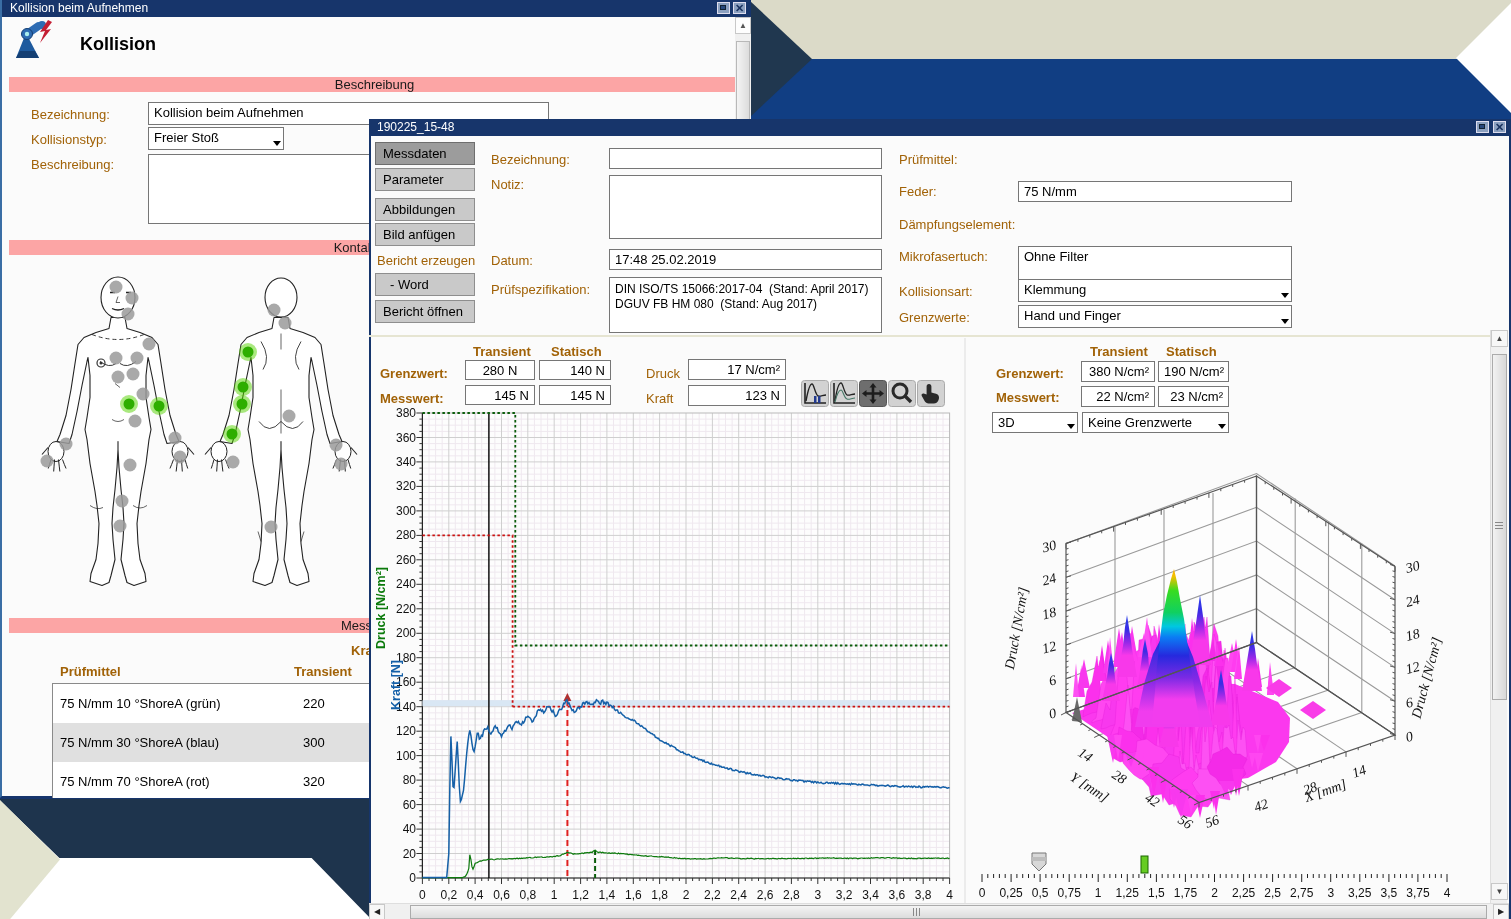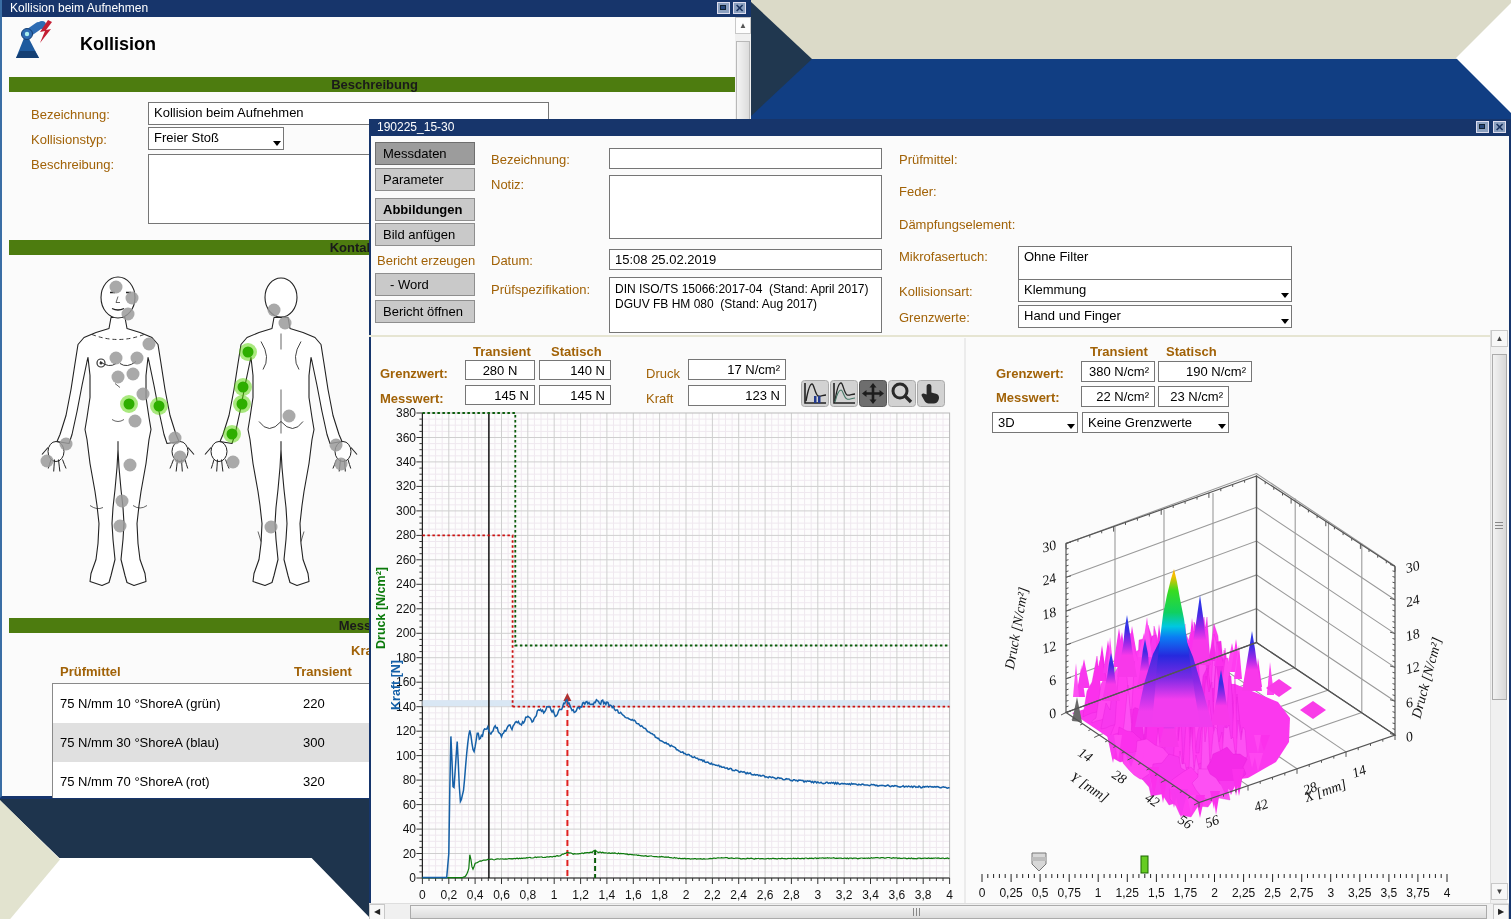--- a/index.html
+++ b/index.html
@@ -1,18 +1,18 @@
 <!DOCTYPE html>
 <html><head><meta charset="utf-8"><style>
 *{margin:0;padding:0;box-sizing:border-box}
 html,body{width:1511px;height:919px;overflow:hidden;font-family:"Liberation Sans",sans-serif;background:#fff;position:relative}
 .abs{position:absolute}
 .lbl{position:absolute;font-size:13px;color:#a16207;white-space:nowrap}
 .inp{position:absolute;background:#fff;border:1px solid #767676;font-size:13px;color:#000;padding:2px 5px;white-space:nowrap;overflow:hidden}
-.hdrbar{position:absolute;background:#4d7c0f;font-size:13px;font-weight:bold;color:#1a1a1a;text-align:center;line-height:15px}
+.hdrbar{position:absolute;background:#fca5a5;font-size:13px;font-weight:normal;color:#1a1a1a;text-align:center;line-height:15px}
 .btn{position:absolute;background:#c9c9c9;border:1px solid #8e8e8e;font-size:13px;color:#000;text-align:left;padding:3px 0 0 7px}
 .bold{font-weight:bold}
 .combo-arrow{position:absolute;right:2px;bottom:3px;width:0;height:0;border-left:4px solid transparent;border-right:4px solid transparent;border-top:5px solid #000}
 </style></head><body>
 
 <div class="abs" style="left:749px;top:0;width:762px;height:59px;background:#dbdac8"></div>
 <div class="abs" style="left:749px;top:59px;width:762px;height:79px;background:#113e83"></div>
 <div class="abs" style="left:1456px;top:3px;width:55px;height:110px;background:#fff;clip-path:polygon(0 50%,100% 0,100% 100%)"></div>
 <div class="abs" style="left:749px;top:0;width:63px;height:118px;background:#20374f;clip-path:polygon(0 0,100% 50%,0 100%)"></div>
 <div class="abs" style="left:0;top:798px;width:371px;height:121px;background:#fff"></div>
@@ -152,47 +152,48 @@
       <circle cx="99" cy="363" r="1.5" fill="#333"></circle>
     </svg>
 
 <div class="abs" style="left:733px;top:17px;width:16px;height:781px;background:#f0f0f0">
  <div class="abs" style="left:0;top:0;width:16px;height:17px;background:#fdfdfd;border:1px solid #c8c8c8;text-align:center;font-size:8px;color:#555;line-height:15px">▲</div>
  <div class="abs" style="left:1px;top:24px;width:14px;height:90px;background:linear-gradient(90deg,#f4f4f4,#dcdcdc);border:1px solid #b8b8b8"></div>
 </div>
 </div>
 <div class="abs" style="left:369px;top:119px;width:1142px;height:800px;background:#fbfbfb;box-shadow:inset 0 0 0 2px #16356c">
 <div class="abs" style="left:0px;top:0px;width:1142px;height:17px;background:#17356b">
-<span style="position:absolute;left:8px;top:1px;color:#fff;font-size:12px">190225_15-30</span>
+<span style="position:absolute;left:8px;top:1px;color:#fff;font-size:12px">190225_15-48</span>
 <span class="abs" style="left:1107px;top:2px;width:13px;height:12px;background:#8ba0c0;border:1px solid #dde">
         <span class="abs" style="left:2px;top:2px;width:6px;height:5px;background:#26477c;border:1px solid #123"></span>
       </span>
 <span class="abs" style="left:1124px;top:2px;width:13px;height:12px;background:#8ba0c0;border:1px solid #dde;color:#17305e;font-size:11px;font-weight:bold;text-align:center;line-height:11px">✕</span>
 </div>
 <div class="btn" style="left:6px;top:23px;width:100px;height:23px;background:#9c9c9c;border:1px solid #6e6e6e">Messdaten</div>
 <div class="btn" style="left:6px;top:49px;width:100px;height:23px;">Parameter</div>
-<div class="btn" style="left:6px;top:79px;width:100px;height:23px;font-weight:bold;">Abbildungen</div>
+<div class="btn" style="left:6px;top:79px;width:100px;height:23px;">Abbildungen</div>
 <div class="btn" style="left:6px;top:104px;width:100px;height:23px;">Bild anfügen</div>
 <div class="btn" style="left:6px;top:154px;width:100px;height:23px;padding-left:14px;">- Word</div>
 <div class="btn" style="left:6px;top:181px;width:100px;height:23px;">Bericht öffnen</div>
 <div class="lbl" style="left:8px;top:134px">Bericht erzeugen</div>
 <div class="lbl" style="left:122px;top:33px">Bezeichnung:</div>
 <div class="lbl" style="left:122px;top:58px">Notiz:</div>
 <div class="lbl" style="left:122px;top:134px">Datum:</div>
 <div class="lbl" style="left:122px;top:163px">Prüfspezifikation:</div>
 <div class="inp" style="left:240px;top:29px;width:273px;height:21px"></div>
 <div class="inp" style="left:240px;top:56px;width:273px;height:64px"></div>
-<div class="inp" style="left:240px;top:130px;width:273px;height:21px">15:08 25.02.2019</div>
+<div class="inp" style="left:240px;top:130px;width:273px;height:21px">17:48 25.02.2019</div>
 <div class="inp" style="left:240px;top:158px;width:273px;height:56px;font-size:12px;line-height:15px;padding-top:4px">DIN ISO/TS 15066:2017-04&nbsp;&nbsp;(Stand: April 2017)<br>DGUV FB HM 080&nbsp;&nbsp;(Stand: Aug 2017)</div>
 <div class="lbl" style="left:530px;top:33px">Prüfmittel:</div>
 <div class="lbl" style="left:530px;top:65px">Feder:</div>
 <div class="lbl" style="left:530px;top:98px">Dämpfungselement:</div>
 <div class="lbl" style="left:530px;top:130px">Mikrofasertuch:</div>
 <div class="lbl" style="left:530px;top:165px">Kollisionsart:</div>
 <div class="lbl" style="left:530px;top:191px">Grenzwerte:</div>
+<div class="inp" style="left:649px;top:62px;width:274px;height:21px">75 N/mm</div>
 <div class="inp" style="left:649px;top:127px;width:274px;height:38px">Ohne Filter</div>
 <div class="inp" style="left:649px;top:160px;width:274px;height:23px">Klemmung<span class="combo-arrow"></span></div>
 <div class="inp" style="left:649px;top:186px;width:274px;height:23px">Hand und Finger<span class="combo-arrow"></span></div>
 <div class="abs" style="left:0px;top:216px;width:1124px;height:2px;background:#e6e5d2"></div>
 <div class="abs" style="left:595px;top:219px;width:2px;height:565px;background:#ececec"></div>
 <div class="lbl bold" style="left:104px;top:225px">Transient</div>
 <div class="lbl bold" style="left:182px;top:225px">Statisch</div>
 <div class="lbl bold" style="left:11px;top:247px">Grenzwert:</div>
 <div class="lbl bold" style="left:11px;top:272px">Messwert:</div>
 <div class="inp" style="left:96px;top:241px;width:70px;height:20px;text-align:center">280 N</div>
@@ -613,21 +614,21 @@
 <line x1="226.1" y1="443" x2="226.1" y2="471" stroke="#0a5c0a" stroke-width="2" stroke-dasharray="5,3"></line>
 <polyline points="53.4,470.6 54.5,470.6 55.5,470.6 56.6,470.6 57.6,470.6 58.7,470.6 59.7,470.6 60.8,470.6 61.8,470.6 62.9,470.6 63.9,470.6 65.0,470.6 66.1,470.6 67.1,470.6 68.2,470.6 69.2,470.6 70.3,470.6 71.3,470.6 72.4,470.6 73.4,470.6 74.5,470.6 75.5,470.6 76.6,470.6 77.7,470.6 78.7,470.6 79.8,470.6 80.8,470.6 81.9,470.6 82.9,470.6 84.0,470.6 85.0,470.6 86.1,470.6 87.1,470.6 88.2,470.6 89.2,470.6 90.3,470.6 91.4,470.6 92.4,470.6 93.5,470.5 94.5,470.2 95.6,469.9 96.6,469.0 97.7,467.1 98.7,465.1 99.8,461.5 100.8,447.7 101.9,452.4 103.0,459.9 104.0,462.2 105.1,459.6 106.1,456.5 107.2,455.8 108.2,455.6 109.3,455.1 110.3,454.2 111.4,453.9 112.4,454.1 113.5,453.5 114.6,453.2 115.6,453.1 116.7,453.2 117.7,452.9 118.8,452.4 119.8,452.5 120.9,452.4 121.9,452.2 123.0,452.2 124.0,452.5 125.1,452.8 126.2,452.5 127.2,452.1 128.3,451.9 129.3,451.8 130.4,452.2 131.4,451.9 132.5,452.0 133.5,451.9 134.6,452.2 135.6,452.1 136.7,451.9 137.8,452.2 138.8,451.9 139.9,451.5 140.9,451.7 142.0,451.9 143.0,451.6 144.1,451.8 145.1,451.3 146.2,451.8 147.2,451.4 148.3,451.2 149.4,451.7 150.4,451.1 151.5,451.5 152.5,451.1 153.6,451.4 154.6,451.1 155.7,451.2 156.7,451.1 157.8,450.6 158.8,450.9 159.9,450.5 160.9,450.4 162.0,450.9 163.1,451.0 164.1,451.0 165.2,450.5 166.2,450.0 167.3,450.5 168.3,450.2 169.4,450.1 170.4,450.1 171.5,450.0 172.5,449.8 173.6,450.4 174.7,450.5 175.7,450.3 176.8,450.3 177.8,449.8 178.9,449.8 179.9,450.1 181.0,449.6 182.0,449.5 183.1,450.0 184.1,449.5 185.2,449.4 186.3,449.7 187.3,448.9 188.4,448.6 189.4,449.1 190.5,449.0 191.5,448.6 192.6,447.8 193.6,447.1 194.7,447.1 195.7,446.3 196.8,446.4 197.9,445.4 198.9,445.3 200.0,446.1 201.0,445.8 202.1,446.0 203.1,446.5 204.2,447.2 205.2,446.7 206.3,446.8 207.3,447.0 208.4,446.9 209.5,446.8 210.5,446.6 211.6,446.7 212.6,446.1 213.7,446.1 214.7,446.6 215.8,445.7 216.8,445.9 217.9,445.7 218.9,445.6 220.0,445.8 221.0,445.4 222.1,445.1 223.2,445.5 224.2,444.3 225.3,443.6 226.3,443.1 227.4,444.1 228.4,444.9 229.5,445.6 230.5,445.1 231.6,445.2 232.6,445.9 233.7,445.3 234.8,445.9 235.8,445.8 236.9,445.8 237.9,446.0 239.0,446.4 240.0,445.7 241.1,446.3 242.1,446.4 243.2,445.9 244.2,446.3 245.3,445.9 246.4,446.1 247.4,446.5 248.5,446.8 249.5,446.1 250.6,446.9 251.6,446.4 252.7,446.7 253.7,446.5 254.8,446.7 255.8,446.8 256.9,447.1 258.0,446.9 259.0,447.6 260.1,447.6 261.1,447.3 262.2,447.7 263.2,447.6 264.3,447.8 265.3,447.8 266.4,448.0 267.4,447.8 268.5,448.3 269.6,448.1 270.6,448.5 271.7,448.6 272.7,448.9 273.8,448.9 274.8,449.1 275.9,448.8 276.9,448.7 278.0,449.3 279.0,449.3 280.1,449.1 281.2,449.0 282.2,448.8 283.3,449.2 284.3,449.5 285.4,449.7 286.4,449.7 287.5,449.7 288.5,449.8 289.6,450.0 290.6,449.6 291.7,449.9 292.7,449.4 293.8,449.8 294.9,449.8 295.9,450.4 297.0,449.9 298.0,450.3 299.1,450.0 300.1,450.4 301.2,450.6 302.2,450.7 303.3,451.0 304.3,451.2 305.4,450.5 306.5,451.0 307.5,450.8 308.6,451.2 309.6,451.6 310.7,451.1 311.7,451.7 312.8,451.7 313.8,451.4 314.9,451.7 315.9,451.2 317.0,452.0 318.1,451.5 319.1,451.6 320.2,451.5 321.2,452.0 322.3,451.8 323.3,451.9 324.4,451.9 325.4,451.6 326.5,451.5 327.5,452.1 328.6,451.9 329.7,451.9 330.7,451.8 331.8,451.6 332.8,452.2 333.9,452.1 334.9,451.7 336.0,452.1 337.0,452.0 338.1,452.0 339.1,452.0 340.2,451.6 341.3,451.4 342.3,451.6 343.4,451.7 344.4,451.2 345.5,451.1 346.5,451.3 347.6,451.1 348.6,450.8 349.7,450.9 350.7,451.0 351.8,450.9 352.8,450.6 353.9,451.0 355.0,450.8 356.0,450.7 357.1,450.5 358.1,450.6 359.2,451.3 360.2,451.3 361.3,451.2 362.3,450.9 363.4,451.1 364.4,451.4 365.5,451.5 366.6,451.1 367.6,451.2 368.7,451.0 369.7,451.4 370.8,451.4 371.8,451.8 372.9,451.9 373.9,451.6 375.0,451.7 376.0,451.8 377.1,451.9 378.2,451.2 379.2,451.3 380.3,451.6 381.3,451.3 382.4,451.2 383.4,451.5 384.5,451.9 385.5,452.1 386.6,451.4 387.6,451.7 388.7,451.5 389.8,451.3 390.8,451.9 391.9,451.6 392.9,451.6 394.0,451.7 395.0,452.0 396.1,451.8 397.1,451.8 398.2,451.5 399.2,451.4 400.3,451.8 401.4,451.5 402.4,451.8 403.5,451.3 404.5,451.4 405.6,451.6 406.6,451.7 407.7,451.8 408.7,451.8 409.8,451.3 410.8,451.7 411.9,451.6 413.0,451.2 414.0,451.5 415.1,451.6 416.1,451.7 417.2,451.9 418.2,451.7 419.3,451.4 420.3,451.5 421.4,451.3 422.4,451.8 423.5,451.5 424.5,451.2 425.6,451.6 426.7,451.3 427.7,451.8 428.8,451.1 429.8,451.4 430.9,451.7 431.9,451.7 433.0,451.4 434.0,451.4 435.1,451.8 436.1,451.0 437.2,451.0 438.3,451.4 439.3,451.7 440.4,451.1 441.4,451.3 442.5,451.1 443.5,451.3 444.6,451.5 445.6,451.0 446.7,450.9 447.7,451.5 448.8,451.2 449.9,451.3 450.9,450.8 452.0,451.2 453.0,450.9 454.1,450.9 455.1,451.3 456.2,450.9 457.2,451.2 458.3,450.7 459.3,451.1 460.4,450.8 461.5,451.2 462.5,451.2 463.6,451.0 464.6,450.7 465.7,451.1 466.7,451.4 467.8,451.1 468.8,451.3 469.9,451.1 470.9,451.1 472.0,451.2 473.1,451.4 474.1,451.5 475.2,451.1 476.2,451.2 477.3,451.5 478.3,451.0 479.4,451.7 480.4,451.1 481.5,451.1 482.5,451.1 483.6,451.5 484.6,451.2 485.7,451.1 486.8,451.0 487.8,451.4 488.9,451.8 489.9,451.4 491.0,451.3 492.0,451.0 493.1,451.0 494.1,451.3 495.2,451.2 496.2,451.3 497.3,451.0 498.4,451.3 499.4,451.0 500.5,451.4 501.5,451.1 502.6,450.7 503.6,451.2 504.7,450.9 505.7,450.9 506.8,450.7 507.8,450.7 508.9,450.6 510.0,451.0 511.0,451.1 512.1,450.7 513.1,450.6 514.2,450.5 515.2,451.2 516.3,451.2 517.3,450.8 518.4,450.5 519.4,450.5 520.5,450.7 521.6,451.0 522.6,451.3 523.7,450.9 524.7,450.7 525.8,451.1 526.8,450.9 527.9,450.8 528.9,451.5 530.0,450.9 531.0,451.4 532.1,451.3 533.2,451.5 534.2,451.2 535.3,451.2 536.3,451.1 537.4,451.6 538.4,451.7 539.5,451.1 540.5,451.3 541.6,451.6 542.6,451.0 543.7,451.7 544.8,451.4 545.8,451.6 546.9,451.6 547.9,451.8 549.0,451.1 550.0,451.0 551.1,451.1 552.1,451.6 553.2,451.3 554.2,451.4 555.3,451.2 556.3,451.1 557.4,451.3 558.5,451.4 559.5,450.9 560.6,451.4 561.6,451.3 562.7,451.2 563.7,451.4 564.8,451.2 565.8,451.2 566.9,450.8 567.9,451.4 569.0,450.9 570.1,451.2 571.1,451.5 572.2,451.3 573.2,451.2 574.3,451.1 575.3,451.7 576.4,451.3 577.4,451.4 578.5,451.0 579.5,451.6 580.6,451.2" fill="none" stroke="#0d7a0d" stroke-width="1.2"></polyline>
 <polyline points="53.4,470.4 54.5,470.4 55.5,470.4 56.6,470.4 57.6,470.4 58.7,470.4 59.7,470.4 60.8,470.4 61.8,470.4 62.9,470.4 63.9,470.4 65.0,470.4 66.1,470.4 67.1,470.4 68.2,470.4 69.2,470.4 70.3,470.4 71.3,470.4 72.4,470.4 73.4,470.4 74.5,470.4 75.5,470.4 76.6,470.4 77.7,470.4 78.7,459.3 79.8,446.5 80.8,382.6 81.9,329.4 82.9,351.9 84.0,379.6 85.0,380.4 86.1,364.8 87.1,349.6 88.2,334.6 89.2,354.1 90.3,379.2 91.4,394.4 92.4,392.4 93.5,387.7 94.5,383.5 95.6,371.9 96.6,359.1 97.7,346.5 98.7,336.9 99.8,328.0 100.8,323.3 101.9,328.5 103.0,336.6 104.0,342.4 105.1,344.5 106.1,339.9 107.2,333.2 108.2,326.2 109.3,326.3 110.3,332.1 111.4,331.2 112.4,328.3 113.5,329.1 114.6,323.6 115.6,321.9 116.7,322.3 117.7,322.1 118.8,319.8 119.8,323.7 120.9,326.0 121.9,327.0 123.0,325.0 124.0,324.0 125.1,320.3 126.2,318.7 127.2,321.0 128.3,320.7 129.3,324.9 130.4,326.2 131.4,327.0 132.5,329.8 133.5,326.9 134.6,326.1 135.6,323.6 136.7,324.2 137.8,321.6 138.8,319.4 139.9,318.2 140.9,317.9 142.0,320.8 143.0,322.6 144.1,318.9 145.1,317.7 146.2,315.4 147.2,314.6 148.3,315.7 149.4,314.4 150.4,316.8 151.5,317.1 152.5,317.9 153.6,314.7 154.6,315.9 155.7,313.9 156.7,310.2 157.8,310.2 158.8,309.3 159.9,310.1 160.9,310.7 162.0,312.3 163.1,315.0 164.1,314.2 165.2,311.4 166.2,310.0 167.3,308.6 168.3,304.1 169.4,302.7 170.4,303.3 171.5,302.3 172.5,304.3 173.6,303.2 174.7,306.0 175.7,304.8 176.8,302.9 177.8,299.7 178.9,299.7 179.9,299.8 181.0,299.8 182.0,303.1 183.1,305.1 184.1,303.4 185.2,306.6 186.3,309.5 187.3,309.0 188.4,307.5 189.4,304.2 190.5,302.2 191.5,302.4 192.6,302.5 193.6,299.9 194.7,296.2 195.7,296.7 196.8,293.7 197.9,292.8 198.9,296.6 200.0,296.1 201.0,298.6 202.1,301.4 203.1,303.5 204.2,302.7 205.2,305.4 206.3,304.8 207.3,303.8 208.4,300.8 209.5,300.2 210.5,301.6 211.6,299.7 212.6,300.0 213.7,296.1 214.7,295.5 215.8,297.0 216.8,295.1 217.9,294.5 218.9,296.9 220.0,295.5 221.0,297.3 222.1,297.4 223.2,297.0 224.2,297.8 225.3,295.2 226.3,295.6 227.4,292.7 228.4,293.6 229.5,294.4 230.5,296.6 231.6,297.3 232.6,293.7 233.7,293.1 234.8,296.7 235.8,295.4 236.9,297.4 237.9,295.0 239.0,295.6 240.0,298.8 241.1,298.1 242.1,298.5 243.2,300.6 244.2,299.2 245.3,301.9 246.4,303.6 247.4,303.1 248.5,303.1 249.5,305.9 250.6,306.2 251.6,305.3 252.7,306.7 253.7,307.9 254.8,308.5 255.8,310.0 256.9,310.6 258.0,311.1 259.0,311.0 260.1,312.0 261.1,312.4 262.2,313.1 263.2,312.5 264.3,313.6 265.3,313.2 266.4,314.1 267.4,316.2 268.5,316.7 269.6,316.8 270.6,318.3 271.7,319.3 272.7,318.7 273.8,320.1 274.8,321.0 275.9,321.3 276.9,322.0 278.0,323.9 279.0,324.8 280.1,325.0 281.2,325.8 282.2,326.5 283.3,326.8 284.3,327.7 285.4,328.0 286.4,330.3 287.5,330.5 288.5,331.4 289.6,331.3 290.6,333.2 291.7,333.8 292.7,334.0 293.8,334.6 294.9,335.5 295.9,336.1 297.0,335.5 298.0,336.9 299.1,336.8 300.1,337.9 301.2,339.4 302.2,338.3 303.3,339.2 304.3,339.6 305.4,340.2 306.5,340.9 307.5,342.7 308.6,342.7 309.6,343.8 310.7,344.1 311.7,345.2 312.8,345.3 313.8,344.8 314.9,346.6 315.9,346.3 317.0,347.5 318.1,347.9 319.1,347.4 320.2,347.7 321.2,348.9 322.3,349.0 323.3,350.3 324.4,350.5 325.4,349.7 326.5,350.8 327.5,351.3 328.6,351.3 329.7,352.9 330.7,352.4 331.8,352.9 332.8,352.7 333.9,354.3 334.9,353.3 336.0,355.2 337.0,355.4 338.1,355.1 339.1,355.3 340.2,356.5 341.3,357.1 342.3,356.1 343.4,357.6 344.4,357.3 345.5,357.6 346.5,358.2 347.6,358.2 348.6,358.6 349.7,358.2 350.7,359.8 351.8,359.2 352.8,360.3 353.9,360.3 355.0,360.1 356.0,361.1 357.1,361.3 358.1,360.9 359.2,362.3 360.2,362.0 361.3,361.3 362.3,361.6 363.4,363.5 364.4,363.6 365.5,363.8 366.6,362.9 367.6,363.3 368.7,363.6 369.7,364.8 370.8,365.3 371.8,364.4 372.9,364.8 373.9,365.1 375.0,364.7 376.0,365.5 377.1,366.8 378.2,365.6 379.2,366.6 380.3,366.2 381.3,365.9 382.4,367.5 383.4,367.7 384.5,368.0 385.5,367.4 386.6,368.1 387.6,367.7 388.7,367.7 389.8,368.8 390.8,368.2 391.9,369.1 392.9,368.9 394.0,368.3 395.0,368.6 396.1,370.1 397.1,369.7 398.2,370.1 399.2,370.7 400.3,369.6 401.4,369.9 402.4,370.7 403.5,370.0 404.5,370.5 405.6,370.9 406.6,371.7 407.7,371.8 408.7,370.5 409.8,370.7 410.8,371.4 411.9,371.1 413.0,371.6 414.0,372.5 415.1,372.7 416.1,372.6 417.2,371.7 418.2,372.0 419.3,372.0 420.3,372.1 421.4,373.5 422.4,373.5 423.5,373.9 424.5,372.8 425.6,372.7 426.7,373.7 427.7,373.4 428.8,374.3 429.8,373.1 430.9,373.3 431.9,373.2 433.0,373.6 434.0,373.5 435.1,375.1 436.1,374.0 437.2,374.8 438.3,373.8 439.3,374.2 440.4,374.1 441.4,374.3 442.5,375.4 443.5,374.6 444.6,375.8 445.6,374.6 446.7,374.7 447.7,375.9 448.8,375.0 449.9,375.7 450.9,376.0 452.0,375.2 453.0,376.2 454.1,376.6 455.1,376.4 456.2,376.2 457.2,375.3 458.3,375.2 459.3,376.4 460.4,375.8 461.5,376.3 462.5,375.4 463.6,376.2 464.6,375.5 465.7,377.0 466.7,375.6 467.8,377.0 468.8,375.7 469.9,376.9 470.9,377.3 472.0,376.7 473.1,376.3 474.1,377.0 475.2,376.6 476.2,376.8 477.3,377.1 478.3,376.8 479.4,377.4 480.4,376.7 481.5,377.9 482.5,376.4 483.6,377.1 484.6,376.8 485.7,376.9 486.8,377.0 487.8,377.6 488.9,378.1 489.9,377.2 491.0,377.8 492.0,377.9 493.1,377.0 494.1,377.3 495.2,378.0 496.2,378.1 497.3,378.0 498.4,378.0 499.4,378.3 500.5,378.6 501.5,378.1 502.6,377.3 503.6,377.8 504.7,377.5 505.7,378.0 506.8,378.6 507.8,378.2 508.9,379.2 510.0,378.8 511.0,378.6 512.1,378.4 513.1,378.3 514.2,378.6 515.2,378.7 516.3,379.2 517.3,378.8 518.4,378.1 519.4,378.3 520.5,379.4 521.6,379.6 522.6,379.0 523.7,378.8 524.7,379.4 525.8,378.6 526.8,378.7 527.9,378.9 528.9,379.7 530.0,379.8 531.0,380.1 532.1,379.7 533.2,379.4 534.2,378.7 535.3,380.1 536.3,379.5 537.4,379.2 538.4,379.9 539.5,379.1 540.5,379.5 541.6,379.9 542.6,379.3 543.7,380.4 544.8,379.2 545.8,379.2 546.9,380.4 547.9,379.9 549.0,380.4 550.0,379.1 551.1,379.9 552.1,380.8 553.2,380.5 554.2,379.5 555.3,380.2 556.3,379.6 557.4,379.8 558.5,379.3 559.5,380.0 560.6,379.4 561.6,379.5 562.7,380.0 563.7,379.8 564.8,380.2 565.8,379.6 566.9,380.1 567.9,379.5 569.0,379.8 570.1,380.3 571.1,380.7 572.2,380.7 573.2,380.1 574.3,379.9 575.3,380.3 576.4,380.2 577.4,380.8 578.5,381.1 579.5,380.8 580.6,380.8" fill="none" stroke="#1560a8" stroke-width="1.5"></polyline>
 </g>
     </svg>
 <div class="lbl bold" style="left:721px;top:225px">Transient</div>
 <div class="lbl bold" style="left:797px;top:225px">Statisch</div>
 <div class="lbl bold" style="left:627px;top:247px">Grenzwert:</div>
 <div class="lbl bold" style="left:627px;top:271px">Messwert:</div>
 <div class="inp" style="left:712px;top:242px;width:74px;height:21px;text-align:right">380 N/cm²</div>
-<div class="inp" style="left:789px;top:242px;width:94px;height:21px;text-align:right">190 N/cm²</div>
+<div class="inp" style="left:789px;top:242px;width:71px;height:21px;text-align:right">190 N/cm²</div>
 <div class="inp" style="left:712px;top:267px;width:74px;height:21px;text-align:right">22 N/cm²</div>
 <div class="inp" style="left:789px;top:267px;width:71px;height:21px;text-align:right">23 N/cm²</div>
 <div class="inp" style="left:623px;top:293px;width:86px;height:21px">3D<span class="combo-arrow"></span></div>
 <div class="inp" style="left:713px;top:293px;width:147px;height:21px">Keine Grenzwerte<span class="combo-arrow"></span></div>
 <svg class="abs" style="left:600px;top:320px" width="530" height="470" viewBox="0 0 530 470">
 <g font-family="Liberation Sans, sans-serif">
 <polygon points="97,273.5 287.5,203.5 287.5,37 97,104.5" fill="#fdfdfd"></polygon>
         <polygon points="287.5,203.5 426,296 426,127.5 287.5,37" fill="#fdfdfd"></polygon>
         <polygon points="97,273.5 230,363.5 426,296 287.5,203.5" fill="#fdfdfd"></polygon>
         <polyline points="97,239.702 287.5,169.702 426,262.202" fill="none" stroke="#9a9a9a" stroke-width="1.1"></polyline>

